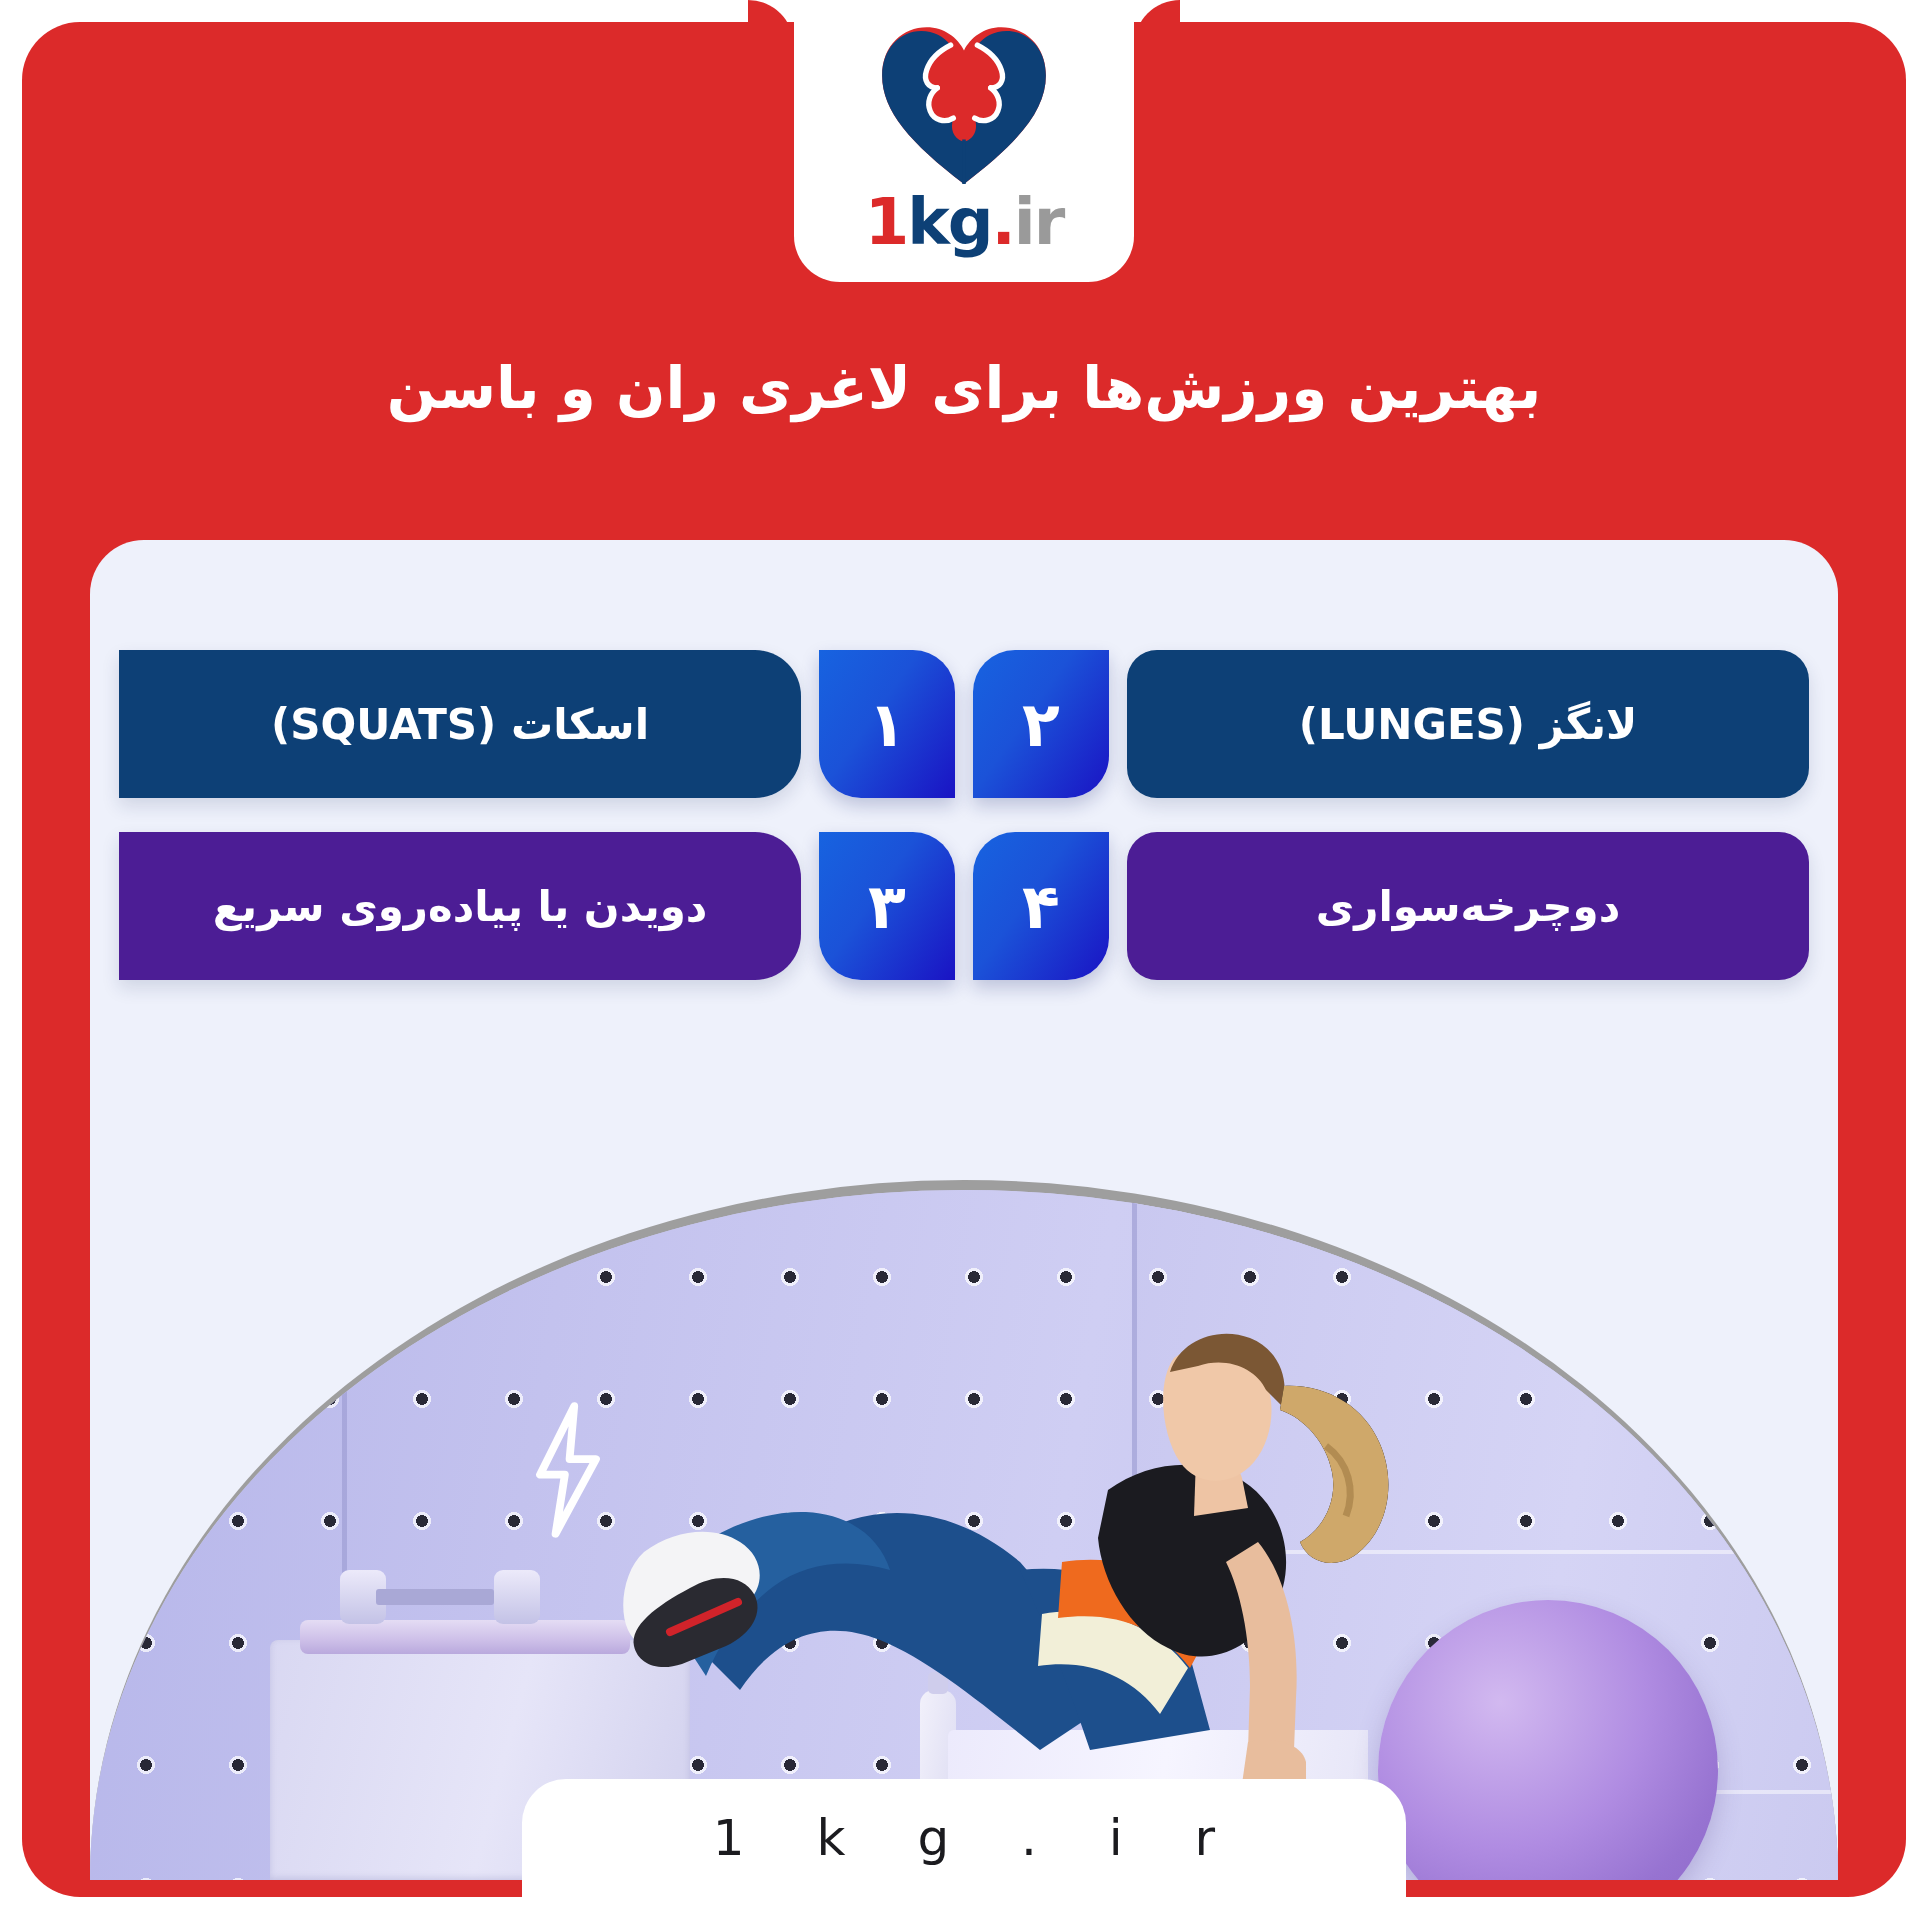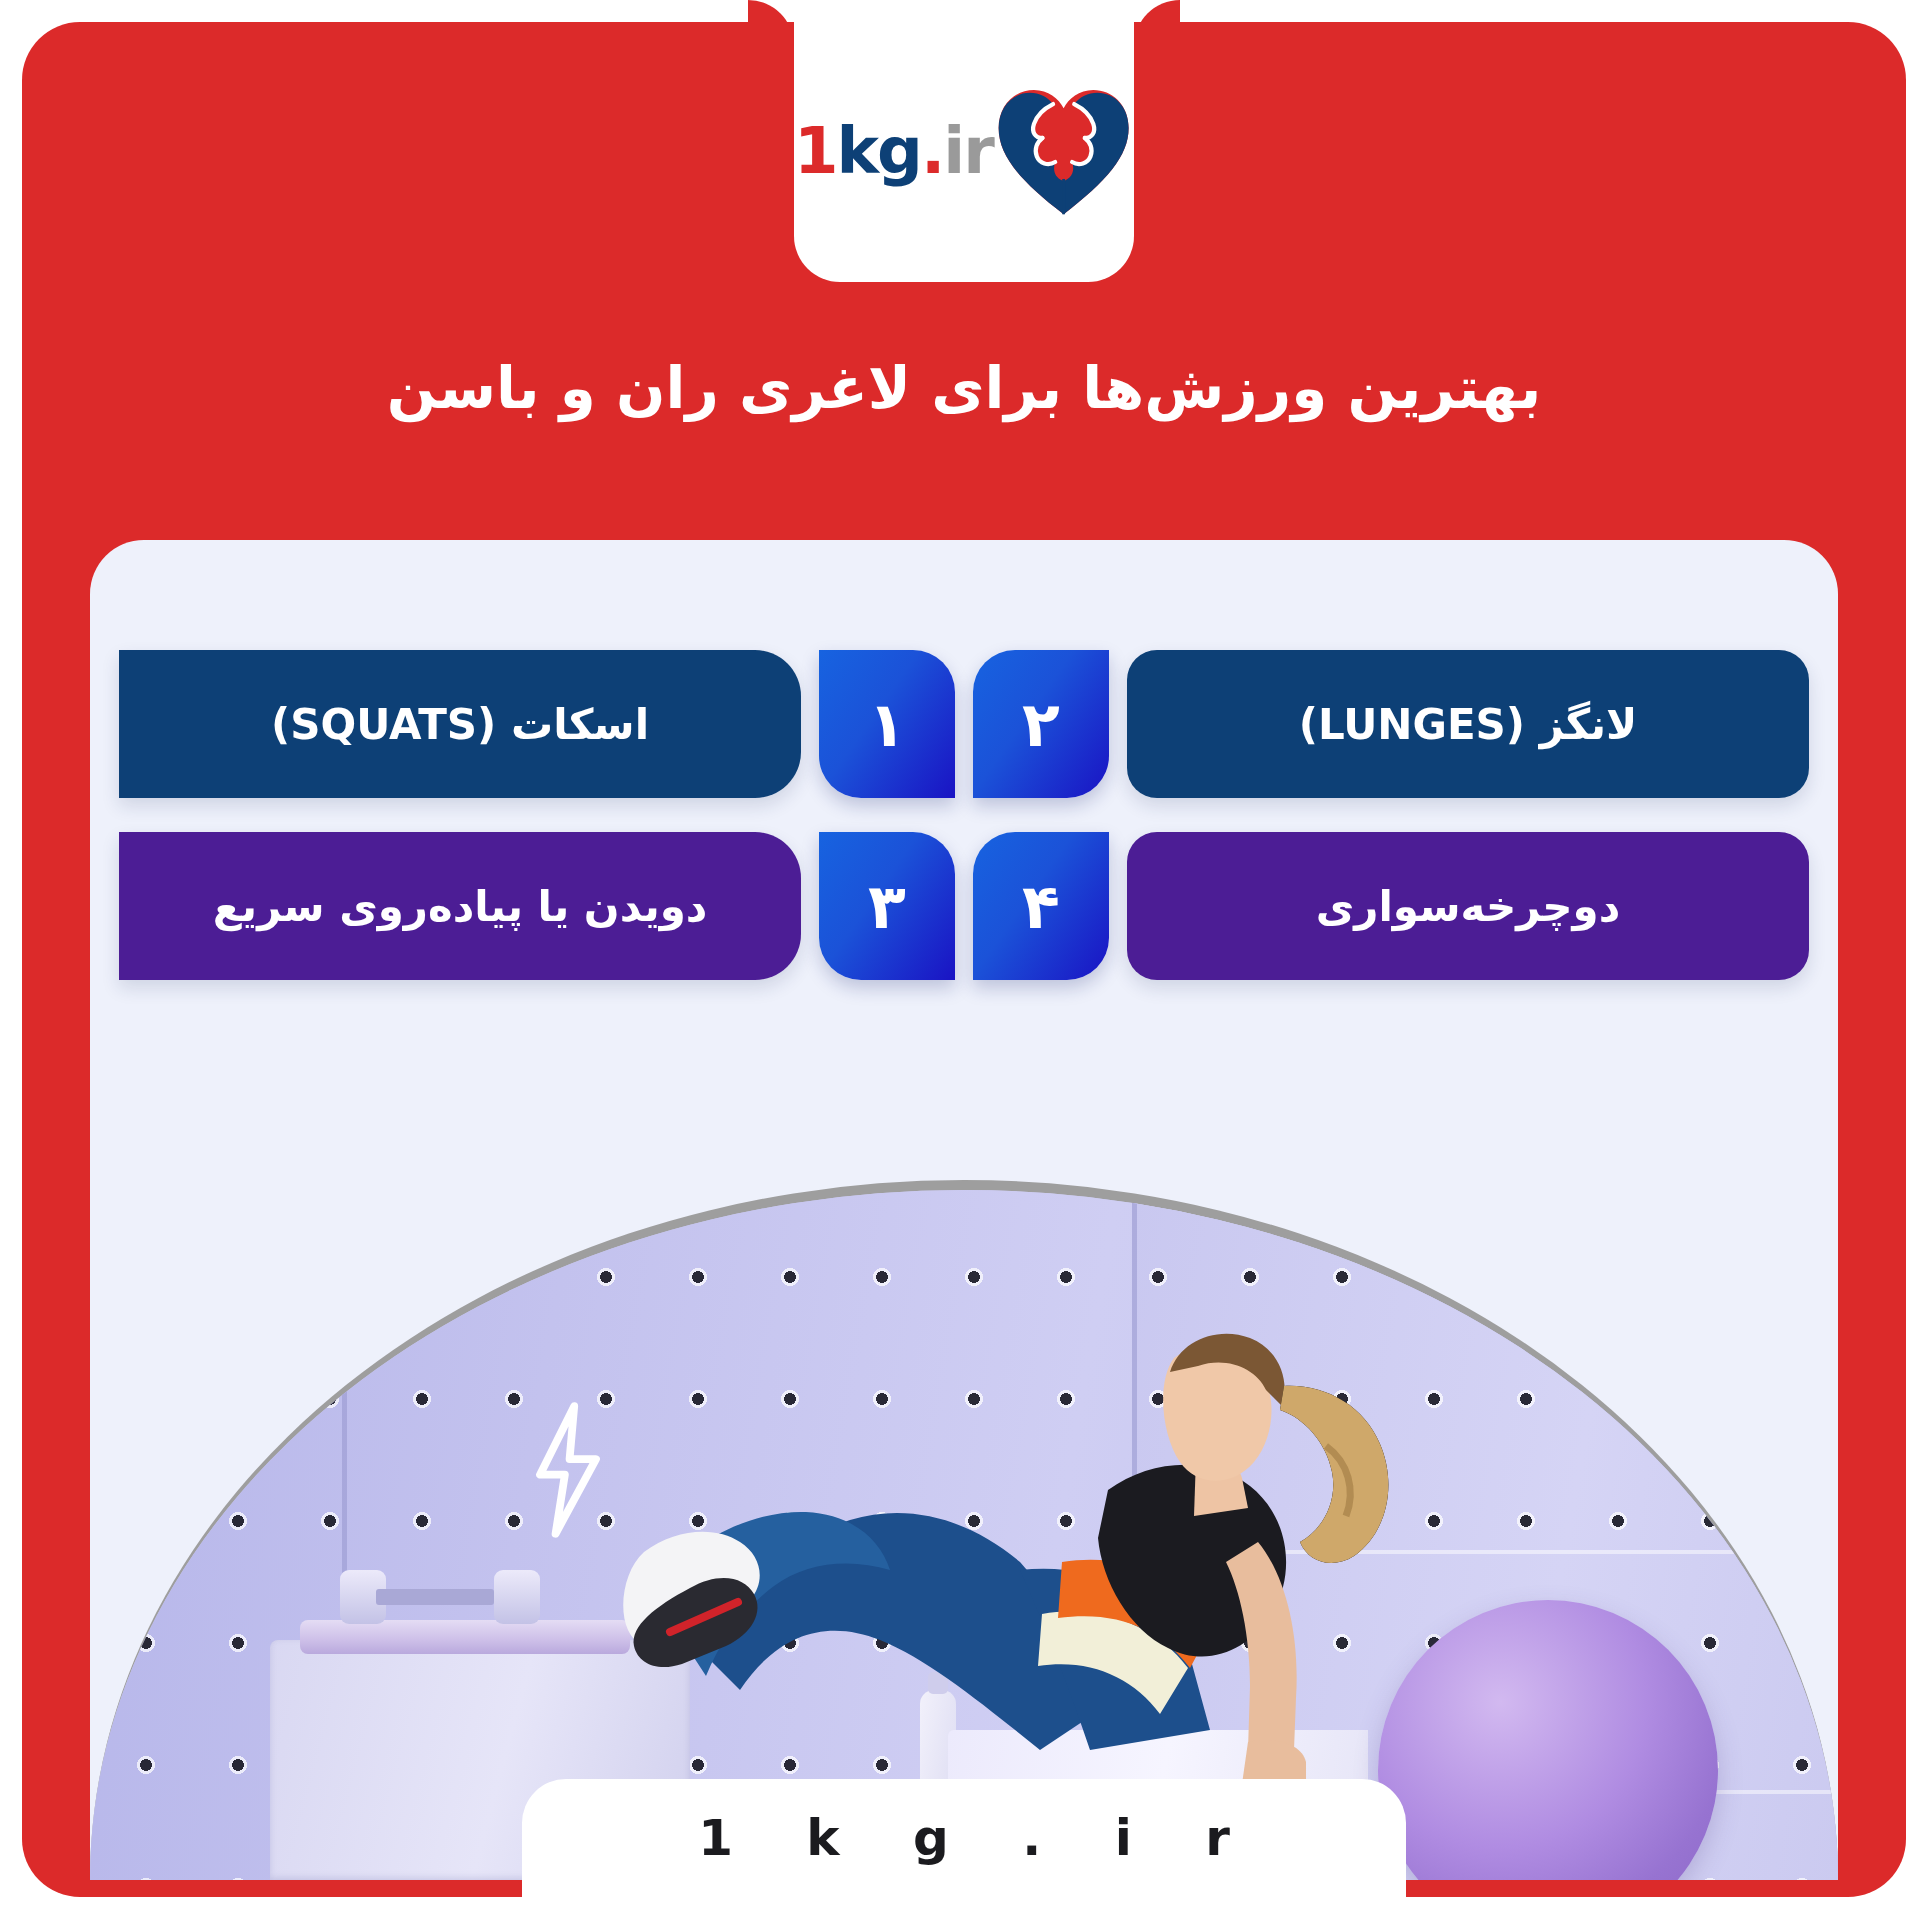--- a/index.html
+++ b/index.html
@@ -32,21 +32,21 @@
     position: absolute;
     left: 50%;
     transform: translateX(-50%);
     top: 0px;
     width: 340px;
     height: 282px;
     background: #ffffff;
     border-bottom-left-radius: 46px;
     border-bottom-right-radius: 46px;
     display: flex;
-    flex-direction: row;
+    flex-direction: column;
     align-items: center;
     justify-content: flex-start;
     padding-top: 18px;
     z-index: 5;
   }
   
   .notch-fillet {
     position: absolute;
     top: 0;
     width: 46px; height: 46px;
@@ -288,21 +288,21 @@
     bottom: 22px;
     width: 884px; height: 118px;
     background: #ffffff;
     border-top-left-radius: 44px;
     border-top-right-radius: 44px;
     display: flex; align-items: center; justify-content: center;
     z-index: 6;
   }
   .url-text {
     font-size: 50px;
-    font-weight: 700;
+    font-weight: 400;
     letter-spacing: 28px;
     color: #1b1b1f;
     direction: ltr;
     padding-left: 28px;
     font-family: "DejaVu Sans", "Liberation Sans", sans-serif;
   }
 </style>
 </head>
 <body>
 

